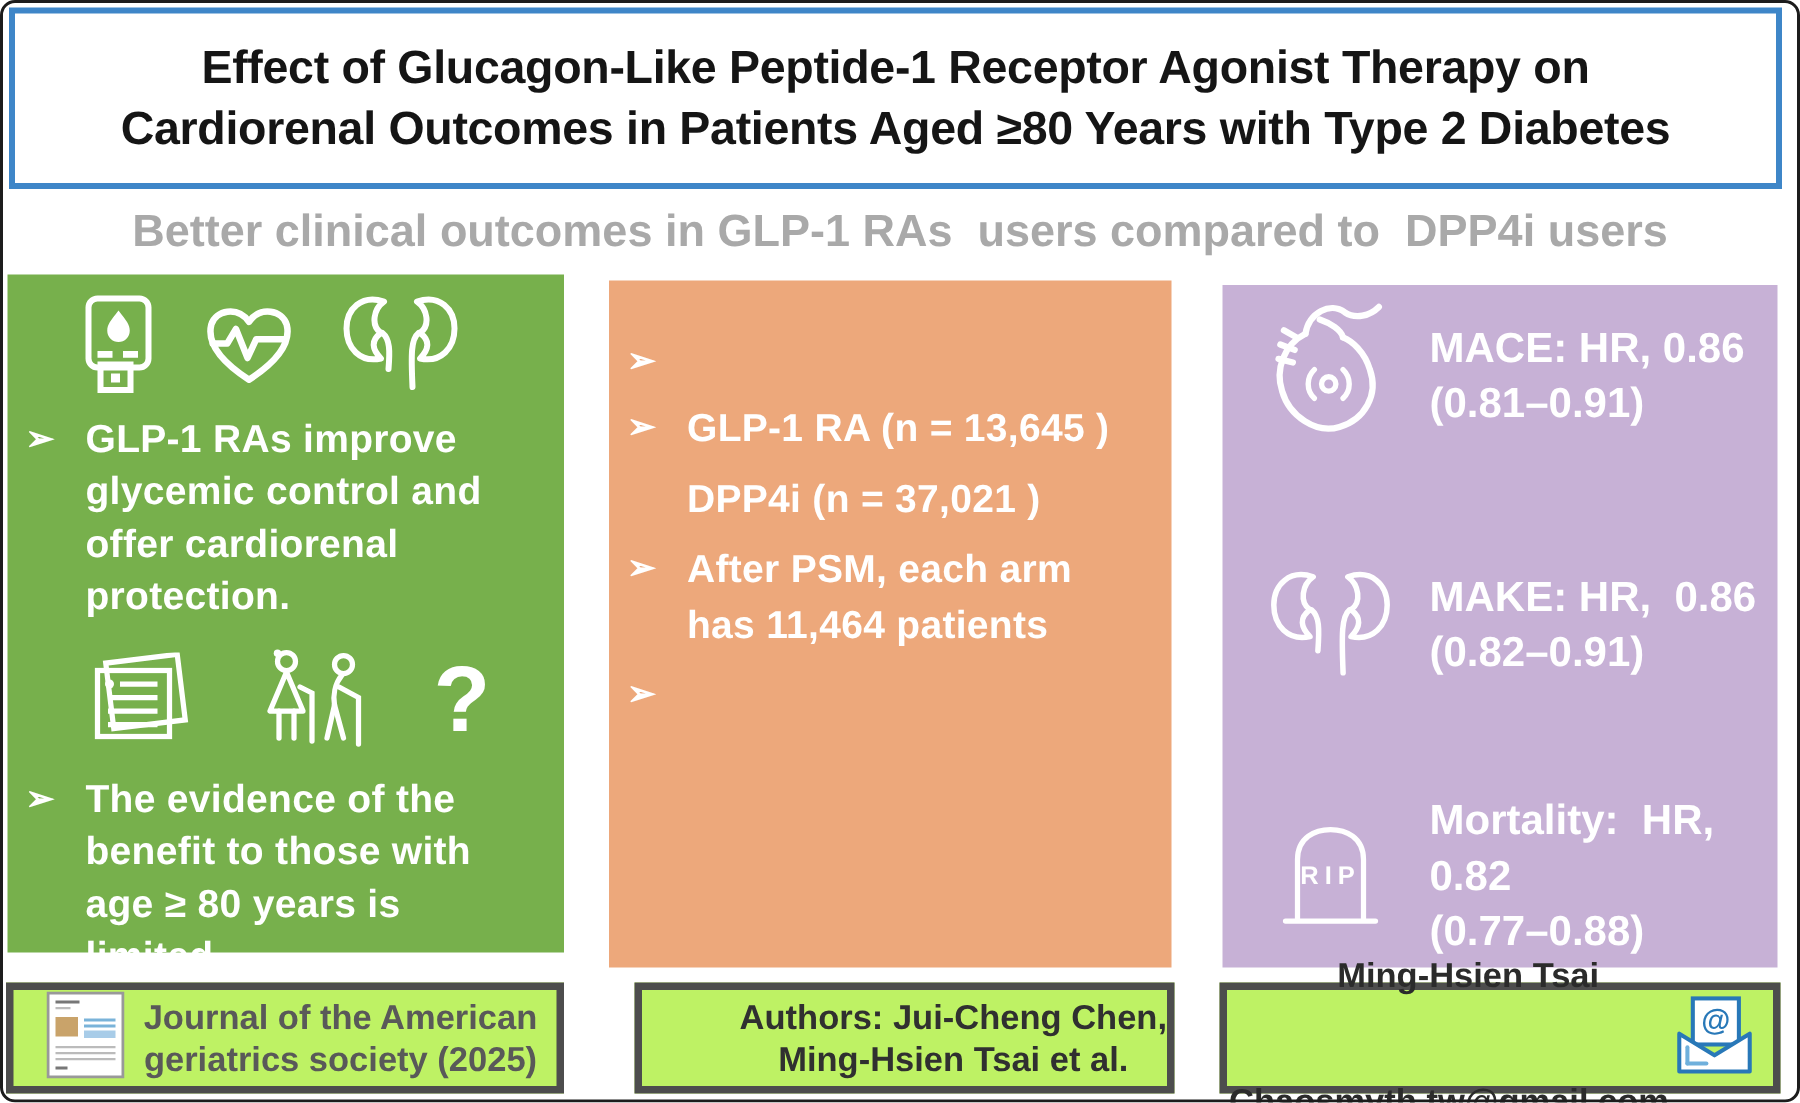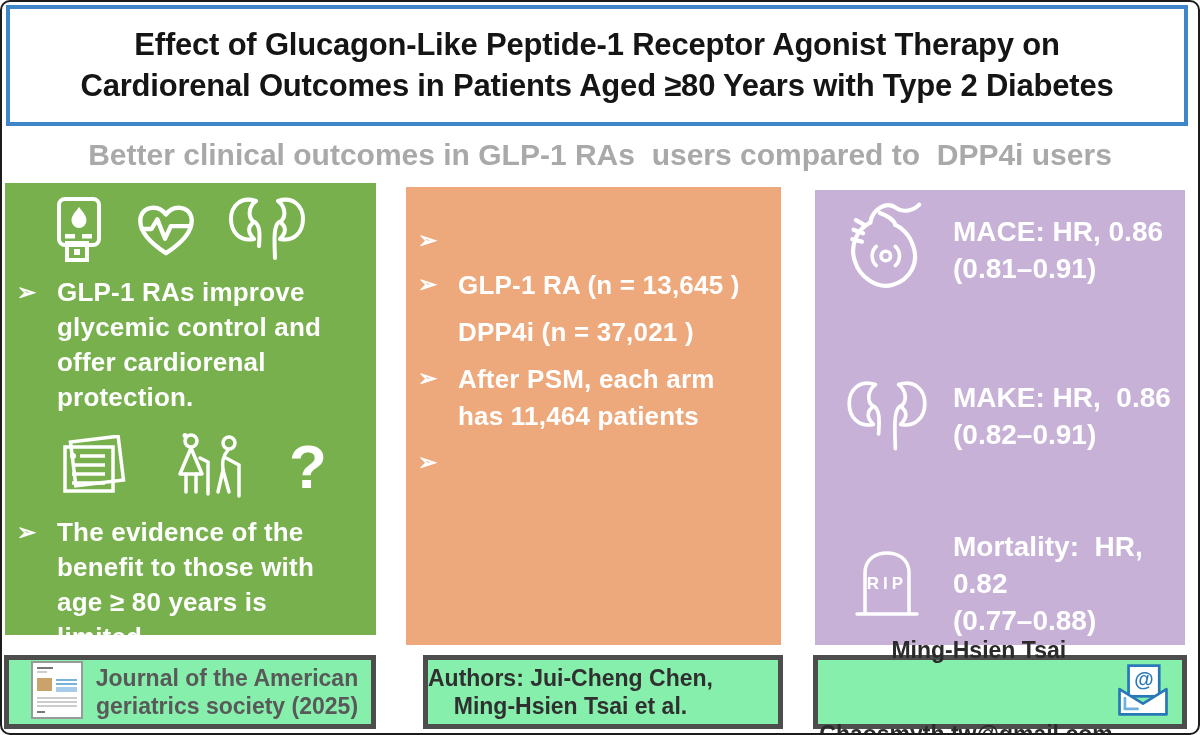--- a/index.html
+++ b/index.html
@@ -46,25 +46,25 @@
   #middle-panel .bullet{margin-bottom:10px;}
   #middle-panel .btext{line-height:37px;}
 
   
   .result-row{display:flex;align-items:center;gap:18px;padding-left:24px;}
   .result-icon{flex:none;width:96px;display:flex;justify-content:center;}
   .result-text{font-size:28px;line-height:37px;white-space:pre-wrap;}
 
   
   .footer-box{
-    position:absolute;top:655px;height:74px;box-sizing:border-box;background:#86efac;
+    position:absolute;top:655px;height:74px;box-sizing:border-box;background:#bef264;
     border:5px solid var(--footer_border);display:flex;align-items:center;
   }
   #journal-box{left:4px;width:372px;}
-  #authors-box{left:423px;width:360px;justify-content:flex-start;}
+  #authors-box{left:423px;width:360px;justify-content:flex-end;}
   #contact-box{left:813px;width:374px;}
   .footer-text{font-weight:bold;font-size:23px;line-height:28px;text-align:center;white-space:pre-wrap;}
   #journal-name{color:#595959;flex:1;}
   #authors-text{color:#303030;}
   #contact-text{color:#2b2b2b;flex:1;}
   #journal-cover-icon{margin-left:22px;flex:none;}
   #email-icon{margin-right:10px;flex:none;}
 </style>
 </head>
 <body>

